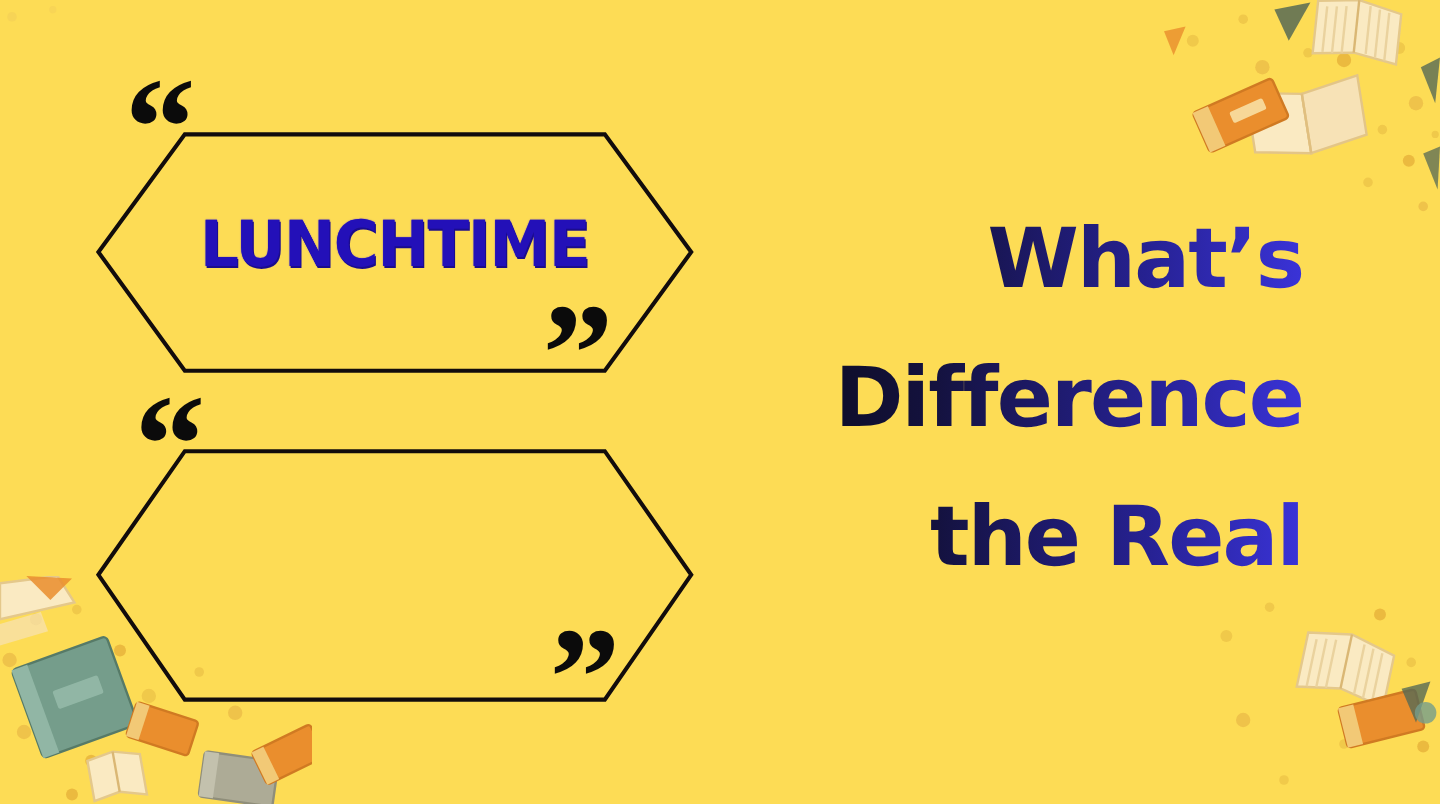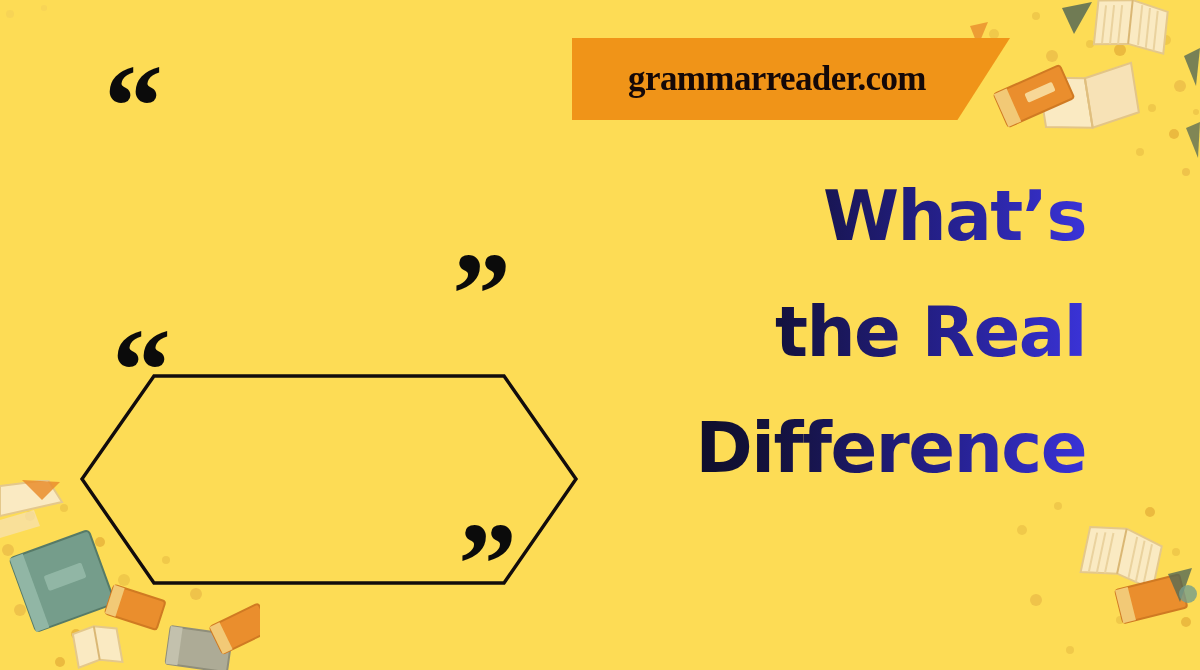--- a/index.html
+++ b/index.html
@@ -272,30 +272,33 @@
       <path d="M0 40 L34 30 L40 46 L0 58 Z" fill="#F7E3BC" opacity="0.7"></path>
       <path d="M22 0 L60 2 L42 20 Z" fill="#E98A2B" opacity="0.85"></path>
     </g>
   </svg>
 
   <svg class="decor" id="decor-tl" viewBox="0 0 120 90">
     <circle cx="10" cy="14" r="4" fill="#F3CE57" opacity="0.6"></circle>
     <circle cx="44" cy="8" r="3" fill="#F3CE57" opacity="0.5"></circle>
   </svg>
 
-  <div class="banner">
-    <span class="banner-text">grammarreader.com</span>
-  </div>
 
   <div class="headline">
     <span class="hl-line">What’s</span>
+    <span class="hl-line">Difference</span>
     <span class="hl-line">the Real</span>
-    <span class="hl-line">Difference</span>
   </div>
 
+  <div class="hex" id="hex-top">
+    <svg width="502" height="205" viewBox="0 0 502 205">
+      <polygon points="76,4 426,4 498,102 426,201 76,201 4,102" fill="none" stroke="#120C0C" stroke-width="3.4" stroke-linejoin="miter"></polygon>
+    </svg>
+    <span class="hex-label" id="lunchtime-label">LUNCHTIME</span>
+  </div>
   <span class="quote" id="quote-open-1">“</span>
   <span class="quote" id="quote-close-1">”</span>
 
   <div class="hex" id="hex-bottom">
     <svg width="502" height="215" viewBox="0 0 502 215">
       <polygon points="76,4 426,4 498,107 426,211 76,211 4,107" fill="none" stroke="#120C0C" stroke-width="3.4" stroke-linejoin="miter"></polygon>
     </svg>
   </div>
   <span class="quote" id="quote-open-2">“</span>
   <span class="quote" id="quote-close-2">”</span>

